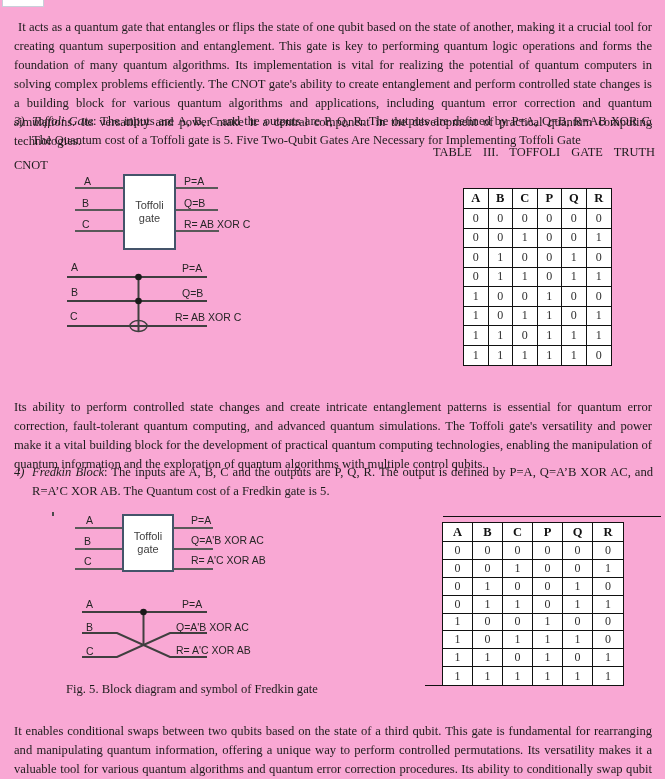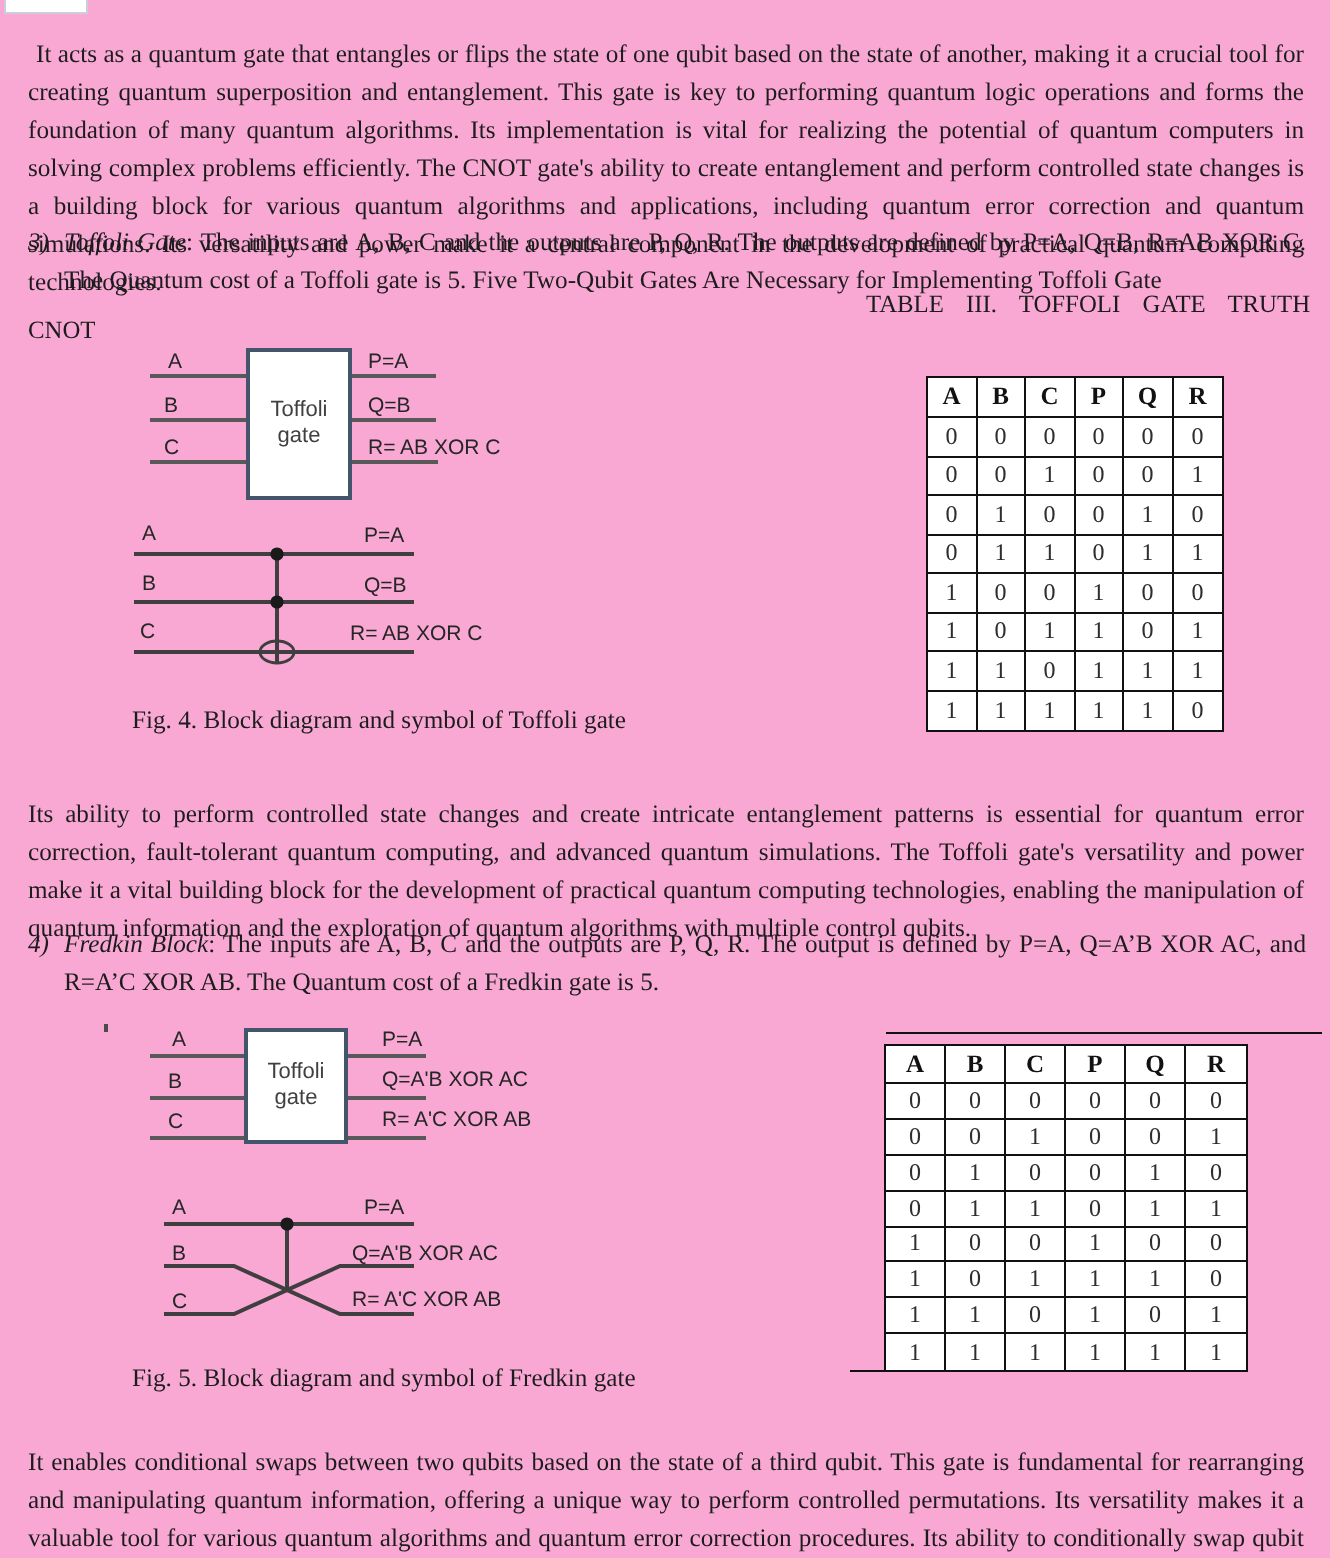--- a/index.html
+++ b/index.html
@@ -80,21 +80,20 @@
     <circle class="dot" cx="73.5" cy="31" r="3.3"></circle>
     <ellipse class="xor" cx="73.5" cy="56" rx="8.5" ry="5.5"></ellipse>
   </svg>
   <span class="fig-label" style="left:71px;top:261px">A</span>
   <span class="fig-label" style="left:71px;top:286px">B</span>
   <span class="fig-label" style="left:70px;top:310px">C</span>
   <span class="fig-label" style="left:182px;top:262px">P=A</span>
   <span class="fig-label" style="left:182px;top:287px">Q=B</span>
   <span class="fig-label" style="left:175px;top:311px">R= AB XOR C</span>
 
-  <div class="figcap" style="left:66px;top:353px">Fig. 4. Block diagram and symbol of Toffoli gate</div>
 
   <div class="truth" id="toffoli-table">
       <div class="cell th">A</div>
       <div class="cell th">B</div>
       <div class="cell th">C</div>
       <div class="cell th">P</div>
       <div class="cell th">Q</div>
       <div class="cell th lc">R</div>
       <div class="cell td">0</div>
       <div class="cell td">0</div>

